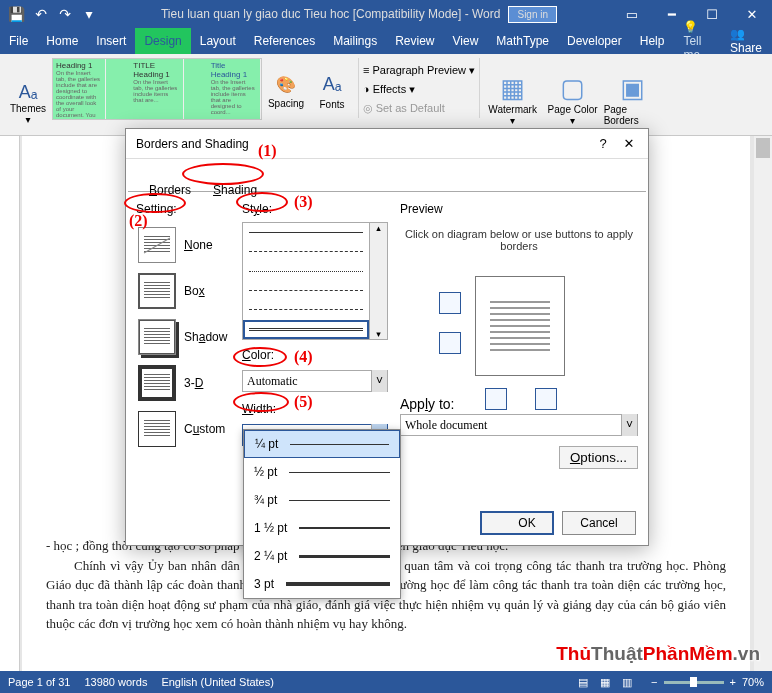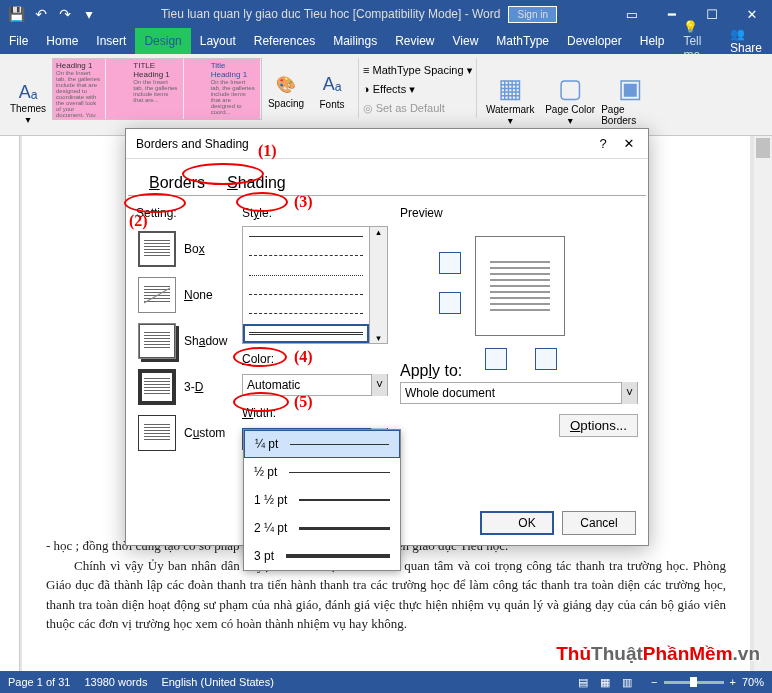--- a/index.html
+++ b/index.html
@@ -18,21 +18,21 @@
 .menubar { height: 26px; background: #2b579a; display: flex; align-items: center; color: #fff; font-size: 12px; }
 .menubar .tab { padding: 0 9px; height: 26px; display: flex; align-items: center; }
 .menubar .tab.active { background: #22c55e; color: #2b579a; }
 .menubar .spacer { flex: 1; }
 .menubar .tell { color: #cde; padding: 0 10px; }
 .menubar .share { padding: 0 10px; }
 
 
 .ribbon { height: 82px; background: #f1f1f1; border-bottom: 1px solid #c8c8c8; display: flex; align-items: flex-start; padding: 4px 6px; gap: 2px; position: relative; }
 .themes-btn { width: 44px; height: 68px; display: flex; flex-direction: column; align-items: center; justify-content: flex-end; font-size: 10px; border: 1px solid transparent; }
-.gallery { width: 210px; height: 62px; border: 1px solid #c8c8c8; background: #f9a8d4; display: flex; overflow: hidden; gap: 24px; }
+.gallery { width: 210px; height: 62px; border: 1px solid #c8c8c8; background: #86efac; display: flex; overflow: hidden; gap: 24px; }
 .gallery-item { width: 70px; padding: 2px 3px; font-size: 6px; color: #666; border-right: 1px solid #eee; }
 .gallery-item .gtitle { font-size: 8px; color: #333; }
 .gallery-item .gtitle.accented { color: #2b579a; }
 .small-btn { width: 44px; height: 68px; display: flex; flex-direction: column; align-items: center; justify-content: center; font-size: 10px; gap: 4px; }
 .big-btn { width: 58px; height: 68px; display: flex; flex-direction: column; align-items: center; justify-content: flex-end; font-size: 10px; }
 .sep { width: 1px; height: 60px; background: #d4d4d4; margin: 0 2px; }
 .para-opts { font-size: 11px; display: flex; flex-direction: column; gap: 6px; padding-top: 6px; }
 
 
 .doc-area { position: absolute; top: 136px; left: 0; right: 0; bottom: 22px; background: #e6e6e6; display: flex; }
@@ -49,21 +49,21 @@
 .zoom { display: flex; align-items: center; gap: 6px; }
 .zoom-track { width: 60px; height: 3px; background: #9bb; position: relative; }
 .zoom-thumb { width: 7px; height: 10px; background: #fff; position: absolute; top: -4px; left: 26px; }
 
 
 .dialog { position: absolute; left: 125px; top: 128px; width: 524px; height: 418px; background: #fff; border: 1px solid #888; box-shadow: 0 4px 20px rgba(0,0,0,0.3); font-size: 12px; z-index: 10; }
 .dlg-title { height: 30px; display: flex; align-items: center; padding: 0 6px; border-bottom: 1px solid #ddd; }
 .dlg-title .t { flex: 1; padding-left: 4px; }
 .dlg-title .help, .dlg-title .close { width: 26px; height: 26px; display: flex; align-items: center; justify-content: center; font-size: 13px; }
 .dlg-tabs { display: flex; margin-top: 8px; padding-left: 12px; }
-.dlg-tab { padding: 4px 10px; border: 1px solid transparent; font-size: 16px; position: relative; top: 2px; }
+.dlg-tab { padding: 4px 10px; border: 1px solid transparent; font-size: 12px; position: relative; top: 11px; }
 .dlg-tab.active { border: 1px solid #aaa; border-bottom: 1px solid #fff; background: #fff; }
 .dlg-body { border-top: 1px solid #aaa; margin: 0 2px; height: 335px; display: flex; padding: 10px 8px; gap: 4px; }
 .col { display: flex; flex-direction: column; }
 .col.settings { width: 102px; }
 .col.style { width: 146px; }
 .col.preview { flex: 1; padding-left: 8px; }
 .lbl { font-size: 12px; margin-bottom: 6px; }
 .setting-opt { display: flex; align-items: center; gap: 8px; padding: 5px 2px; }
 .setting-opt .thumb { width: 38px; height: 36px; border: 1px solid #888; background: #fff; display: flex; align-items: center; justify-content: center; position: relative; }
 .setting-opt.selected .thumb { border: 2px solid #2b579a; }
@@ -79,21 +79,21 @@
 .style-items { flex: 1; display: flex; flex-direction: column; }
 .style-items div { height: 20px; display: flex; align-items: center; padding: 0 6px; }
 .style-line { flex:1; border-top: 1px solid #333; }
 .style-line.dashed { border-top: 1px dashed #333; }
 .style-line.dotted { border-top: 1px dotted #333; }
 .style-line.dbl { border-top: 3px double #333; }
 .style-items div.selected { outline: 2px solid #2b579a; outline-offset: -2px; }
 .style-sb { width: 18px; border-left: 1px solid #aaa; background: #efefef; display:flex; flex-direction:column; align-items:center; justify-content:space-between; font-size:9px; }
 
 .dropdown { height: 22px; border: 1px solid #aaa; display: flex; align-items: center; padding: 0 4px; margin-top: 2px; }
-.dropdown .dv { flex:1; }
+.dropdown .dv { flex:1;font-family:Liberation Serif, serif; }
 .dropdown .dd { width: 16px; text-align: center; background: #e0e0e0; margin: -4px -4px -4px 0; height: 22px; line-height: 22px; border-left: 1px solid #aaa; }
 
 .width-pop { position: absolute; left: 243px; top: 429px; width: 158px; background: #fff; border: 1px solid #888; box-shadow: 0 2px 8px rgba(0,0,0,.3); z-index: 20; }
 .width-pop .w-row { height: 28px; display: flex; align-items: center; padding: 0 10px; gap: 8px; font-size: 12px; }
 .width-pop .w-row .wl { flex: 1; border-top: 1px solid #333; margin-left: 4px; }
 .width-pop .w-row.w14 .wl { border-width: 0.5px; }
 .width-pop .w-row.w12 .wl { border-width: 1px; }
 .width-pop .w-row.w34 .wl { border-width: 1.5px; }
 .width-pop .w-row.w112 .wl { border-width: 2.5px; }
 .width-pop .w-row.w214 .wl { border-width: 3.5px; }
@@ -102,21 +102,21 @@
 .preview-text { text-align: center; font-size: 11px; color: #333; margin: 6px 0 14px; }
 .preview-diagram { position: relative; height: 130px; margin: 0 auto; width: 180px; }
 .pd-page { position: absolute; left: 46px; top: 10px; width: 90px; height: 100px; border: 1px solid #777; background: #fff; display: flex; align-items: center; justify-content: center; }
 .pd-page .pl { width: 60px; height: 50px; background: repeating-linear-gradient(#999,#999 2px,transparent 2px,transparent 6px); }
 .pd-btn { position: absolute; width: 22px; height: 22px; border: 1px solid #2b579a; background: #f3f8ff; }
 .pd-btn.l1 { left: 10px; top: 26px; }
 .pd-btn.l2 { left: 10px; top: 66px; }
 .pd-btn.b1 { left: 56px; top: 122px; }
 .pd-btn.b2 { left: 106px; top: 122px; }
 
-.apply-lbl { margin-top: 6px; font-size: 16px; }
+.apply-lbl { font-size: 14px; }
 .options-btn { align-self: flex-end; margin-top: 10px; border: 1px solid #aaa; padding: 3px 10px; background: #f4f4f4; }
 .dlg-buttons { position: absolute; right: 12px; bottom: 10px; display: flex; gap: 8px; }
 .dlg-buttons button { width: 74px; height: 24px; border: 1px solid #888; background: #f4f4f4; font-size: 12px; }
 .dlg-buttons button.ok { border: 2px solid #2b579a; padding-left: 20px; }
 
 
 .anno { position: absolute; z-index: 30; pointer-events: none; }
 .anno-ring { border: 2.5px solid #e00; border-radius: 50%; }
 .anno-num { color: #e00; font-weight: bold; font-size: 16px; font-family: "Times New Roman", serif; position: absolute; }
 .watermark { position: absolute; right: 12px; bottom: 28px; font-size: 19px; font-weight: bold; z-index: 40;
@@ -190,21 +190,21 @@
   <div class="small-btn">
       <div style="font-size:16px">🎨</div>
       <span>Spacing</span>
     </div>
   <div class="small-btn">
       <div style="font-size:18px;color:#2b579a;">Aₐ</div>
       <span>Fonts</span>
     </div>
   <div class="sep"></div>
   <div class="para-opts">
-    <div>≡ <span>MathType Spacing</span> ▾</div>
+    <div>≡ <span>Paragraph Preview</span> ▾</div>
     <div>◑ <span>Effects</span> ▾</div>
     <div style="color:#999;">◎ <span>Set as Default</span></div>
   </div>
   <div class="sep"></div>
   <div class="big-btn"><div style="font-size:26px;color:#6a9bd8;">▦</div><span>Watermark</span>▾</div>
   <div class="big-btn"><div style="font-size:26px;color:#6a9bd8;">▢</div><span>Page Color</span>▾</div>
   <div class="big-btn">
       <div style="font-size:26px;color:#6a9bd8;">▣</div>
       <span>Page Borders</span>
     </div>
@@ -248,31 +248,31 @@
     <span class="close">✕</span>
   </div>
   <div class="dlg-tabs">
     <div class="dlg-tab"><span class="ul">B</span><span>orders</span></div>
     <div class="dlg-tab"><span class="ul">S</span>hading</div>
   </div>
   <div class="dlg-body">
 
     <div class="col settings">
       <div class="lbl">Setting:</div>
+      <div class="setting-opt">
+        <div class="thumb none">
+            <div class="lines"></div>
+          </div>
+        <span><span class="ul">N</span>one</span>
+      </div>
       <div class="setting-opt selected">
         <div class="thumb box">
             <div class="lines"></div>
           </div>
         <span>Bo<span class="ul">x</span></span>
-      </div>
-      <div class="setting-opt">
-        <div class="thumb none">
-            <div class="lines"></div>
-          </div>
-        <span><span class="ul">N</span>one</span>
       </div>
       <div class="setting-opt">
         <div class="thumb shadow">
             <div class="lines"></div>
           </div>
         <span>Sh<span class="ul">a</span>dow</span>
       </div>
       <div class="setting-opt">
         <div class="thumb threed">
             <div class="lines"></div>
@@ -323,20 +323,21 @@
       <div class="lbl" style="margin-top:10px;"><span class="ul">W</span>idth:</div>
       <div class="dropdown" style="border-color:#2b579a;">
         <span class="dv">½ pt</span>
           <span style="flex:1;border-top:1px solid #333;margin:0 6px;"></span>
           <span class="dd" style="background:#bcd3ed;">˅</span>
       </div>
     </div>
 
     <div class="col preview">
       <div class="lbl">Preview</div>
+      <div class="preview-text">Click on diagram below or use buttons to apply borders</div>
       <div class="preview-diagram">
         <div class="pd-btn l1"></div>
         <div class="pd-btn l2"></div>
         <div class="pd-page">
             <div class="pl"></div>
           </div>
         <div class="pd-btn b1"></div>
         <div class="pd-btn b2"></div>
       </div>
       <div class="apply-lbl">App<span class="ul">l</span>y to:</div>
@@ -355,20 +356,24 @@
 
 <div class="width-pop">
   <div class="w-row highlight w14">
       <span>¼ pt</span>
       <span class="wl"></span>
     </div>
   <div class="w-row w12">
       <span>½ pt</span>
       <span class="wl"></span>
     </div>
+  <div class="w-row w34">
+      <span>¾ pt</span>
+      <span class="wl"></span>
+    </div>
   <div class="w-row w112">
       <span>1 ½ pt</span>
       <span class="wl"></span>
     </div>
   <div class="w-row w214">
       <span>2 ¼ pt</span>
       <span class="wl"></span>
     </div>
   <div class="w-row w3">
       <span>3 pt</span>

